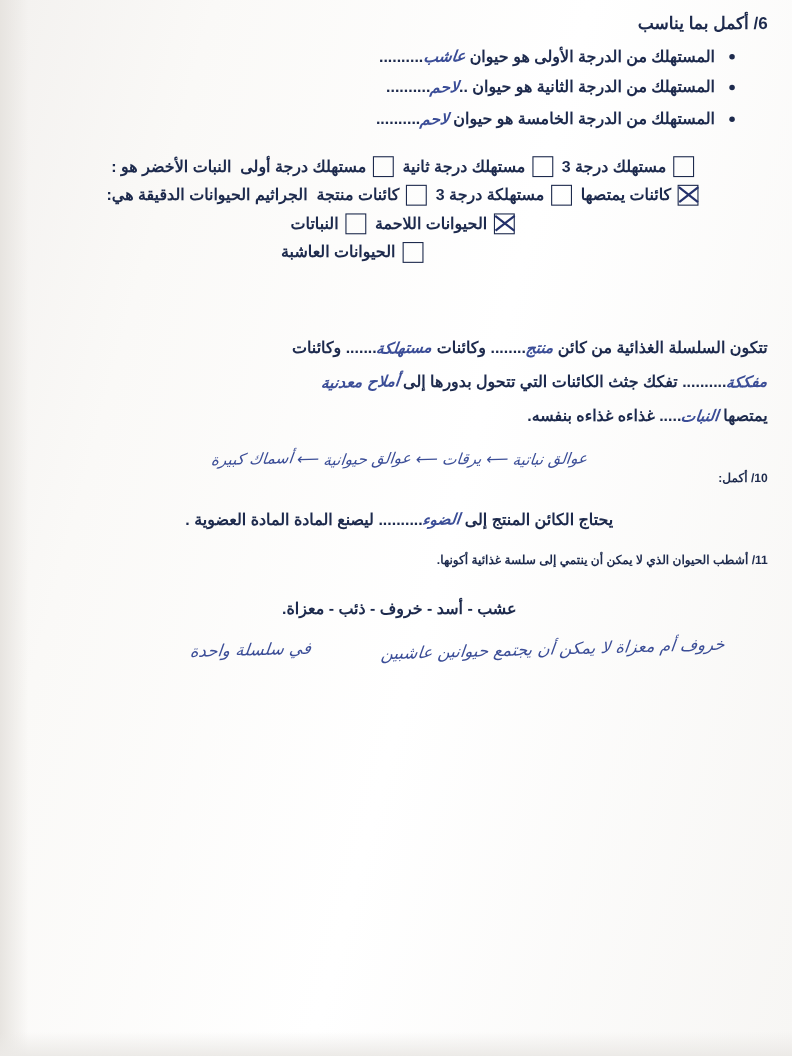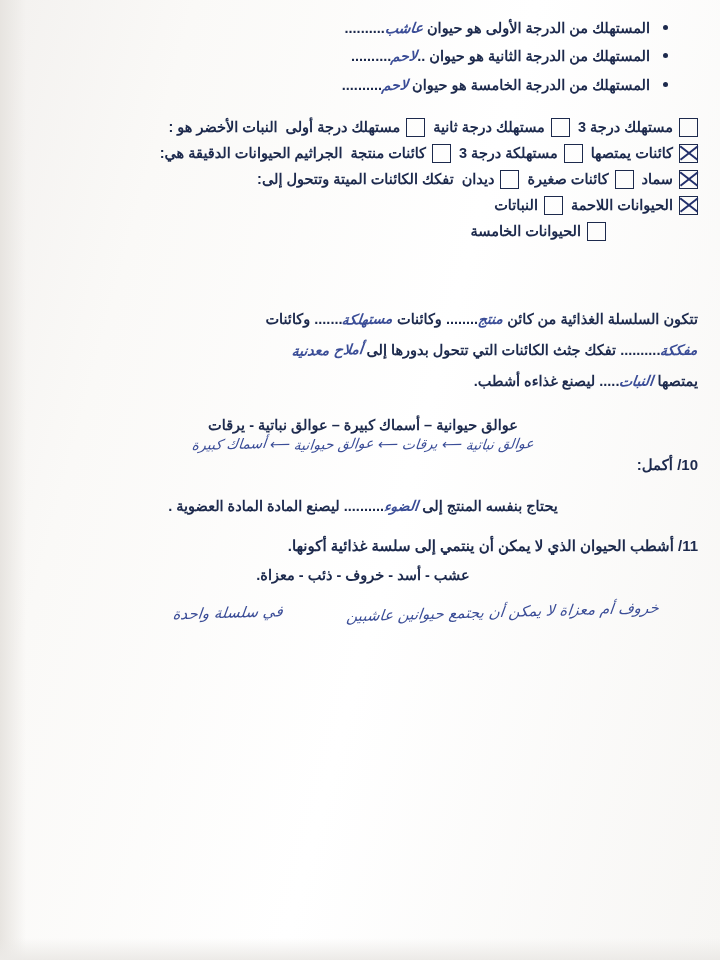--- a/index.html
+++ b/index.html
@@ -41,21 +41,21 @@
     pointer-events: none;
   }
   .q {
     font-size: 15.5px;
     line-height: 1.55;
     margin: 0 0 2px 0;
     text-align: right;
     color: #1d2a4d;
     font-weight: 600;
   }
-  .q-small { font-size: 15px; font-weight: 600; }
+  .q-small { font-size: 11px; font-weight: 600; }
   .bullets {
     list-style: none;
     margin: 4px 0 0 0;
     padding: 0 30px 0 0;
   }
   .bullets li {
     position: relative;
     font-size: 14.5px;
     line-height: 1.95;
     color: #1d2a4d;
@@ -81,21 +81,21 @@
     letter-spacing: -0.5px;
     transform: skewX(-8deg) rotate(-1.6deg);
     display: inline-block;
     opacity: .92;
   }
   .dots { letter-spacing: 1px; color: #1d2a4d; }
   .row {
     display: flex;
     flex-direction: row-reverse;
     align-items: center;
-    justify-content: flex-end;
+    justify-content: center;
     gap: 8px;
     font-size: 14.5px;
     color: #1d2a4d;
     margin: 7px 0;
     font-weight: 600;
     padding-left: 6px;
   }
   .row.center-ish { padding-right: 92px; }
   .opt {
     display: flex;
@@ -143,38 +143,39 @@
   .chain-answer {
     direction: rtl;
     text-align: center;
     margin: 2px 0 0 0;
   }
   .list-line {
     text-align: center;
     font-size: 14.5px;
     color: #1d2a4d;
     font-weight: 600;
-    margin: 10px 0 0 0;
+    margin: 26px 0 0 0;
     letter-spacing: .5px;
   }
   .bottom-answer {
     margin-top: 14px;
     padding-right: 40px;
     text-align: right;
     line-height: 1.9;
   }
   .bottom-answer .hand { font-size: 15px; }
   .arrow-glyph { font-family: "DejaVu Sans", sans-serif; font-style: normal; }
 </style>
 </head>
 <body>
 
 <div class="page">
 
   <div>
+    <p class="q">6/ أكمل بما يناسب</p>
     <ul class="bullets">
       <li>
         <span>المستهلك من الدرجة الأولى هو حيوان</span>
         <span class="hand">عاشب</span><span class="dots">..........</span>
       </li>
       <li>
         <span>المستهلك من الدرجة الثانية هو حيوان</span>
         <span class="dots">..</span><span class="hand">لاحم</span><span class="dots">..........</span>
       </li>
       <li>
@@ -213,50 +214,35 @@
       <span class="opt">
         <span>مستهلكة درجة 3</span>
         <span class="box"></span>
       </span>
       <span class="opt">
         <span>كائنات يمتصها</span>
         <span class="box checked"></span>
       </span>
     </div>
 
-    <div class="row">
-      <span>تفكك الكائنات الميتة وتتحول إلى:</span>
-      <span class="opt">
-        <span>ديدان</span>
-        <span class="box"></span>
-      </span>
-      <span class="opt">
-        <span>كائنات صغيرة</span>
-        <span class="box"></span>
-      </span>
-      <span class="opt">
-        <span>سماد</span>
-        <span class="box checked"></span>
-      </span>
-    </div>
 
     <div class="row">
       <span class="opt">
         <span>النباتات</span>
         <span class="box"></span>
       </span>
       <span class="opt">
         <span>الحيوانات اللاحمة</span>
         <span class="box checked"></span>
       </span>
     </div>
 
     <div class="row center-ish">
       <span class="opt">
-        <span>الحيوانات الخامسة</span>
+        <span>الحيوانات العاشبة</span>
         <span class="box"></span>
       </span>
     </div>
   </div>
 
   <div class="spacer-lg"></div>
 
   <div>
 
     <div class="fill-line">
@@ -269,44 +255,43 @@
 
     <div class="fill-line">
       <span class="hand">مفككة</span><span class="dots">..........</span>
       <span>تفكك جثث الكائنات التي تتحول بدورها إلى</span>
       <span class="hand">أملاح معدنية</span>
     </div>
 
     <div class="fill-line">
       <span>يمتصها</span>
       <span class="hand">النبات</span><span class="dots">.....</span>
-      <span>ليصنع غذاءه أشطب.</span>
+      <span>غذاءه غذاءه بنفسه.</span>
     </div>
   </div>
 
   <div class="spacer-sm"></div>
 
   <div>
-    <div class="chain">عوالق حيوانية – أسماك كبيرة – عوالق نباتية - يرقات</div>
     <div class="chain-answer">
       <span class="hand">عوالق نباتية</span>
       <span class="hand arrow-glyph">⟵</span>
       <span class="hand">يرقات</span>
       <span class="hand arrow-glyph">⟵</span>
       <span class="hand">عوالق حيوانية</span>
       <span class="hand arrow-glyph">⟵</span>
       <span class="hand">أسماك كبيرة</span>
     </div>
   </div>
 
   <div>
     <p class="q q-small">10/ أكمل:</p>
     <div class="spacer-sm"></div>
     <div class="fill-line" style="text-align:center;">
-      <span>يحتاج بنفسه المنتج إلى</span>
+      <span>يحتاج الكائن المنتج إلى</span>
       <span class="hand">الضوء</span><span class="dots">..........</span>
       <span>ليصنع المادة المادة العضوية .</span>
     </div>
   </div>
 
   <div class="spacer-sm"></div>
 
   <div>
     <p class="q q-small" style="">11/ أشطب الحيوان الذي لا يمكن أن ينتمي إلى سلسة غذائية أكونها.</p>
     <div class="list-line">عشب - أسد - خروف - ذئب - معزاة.</div>

